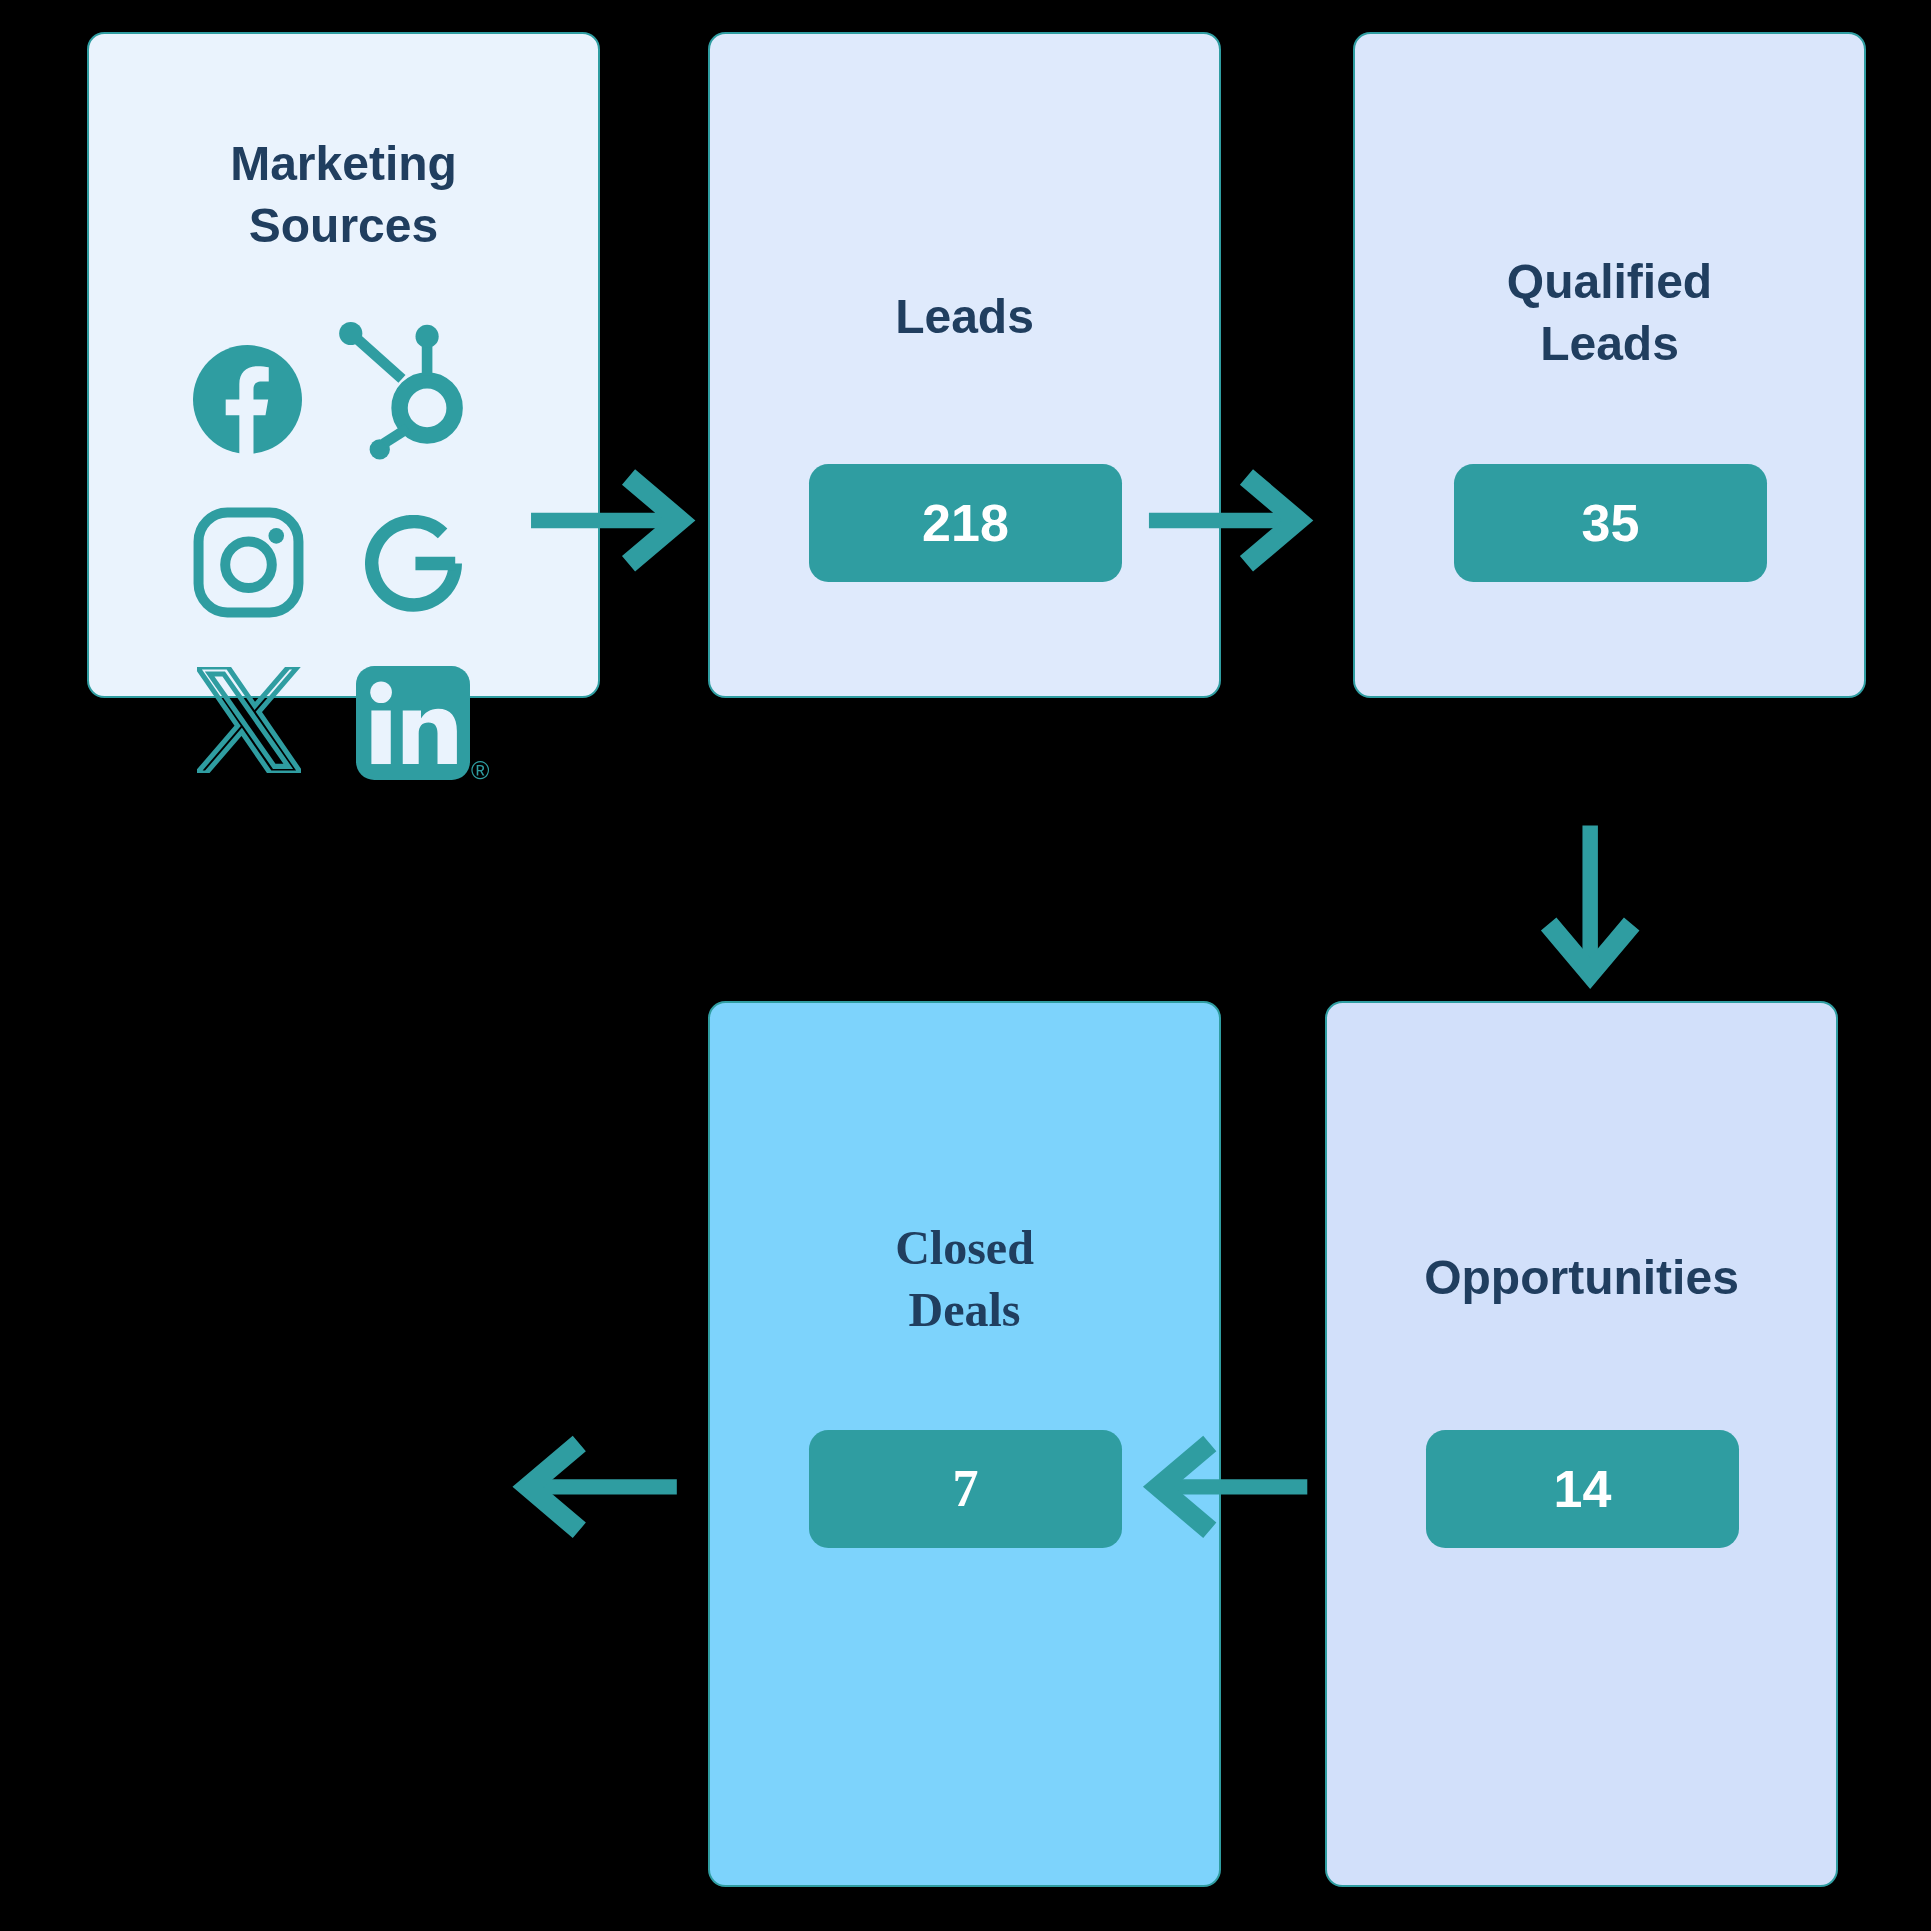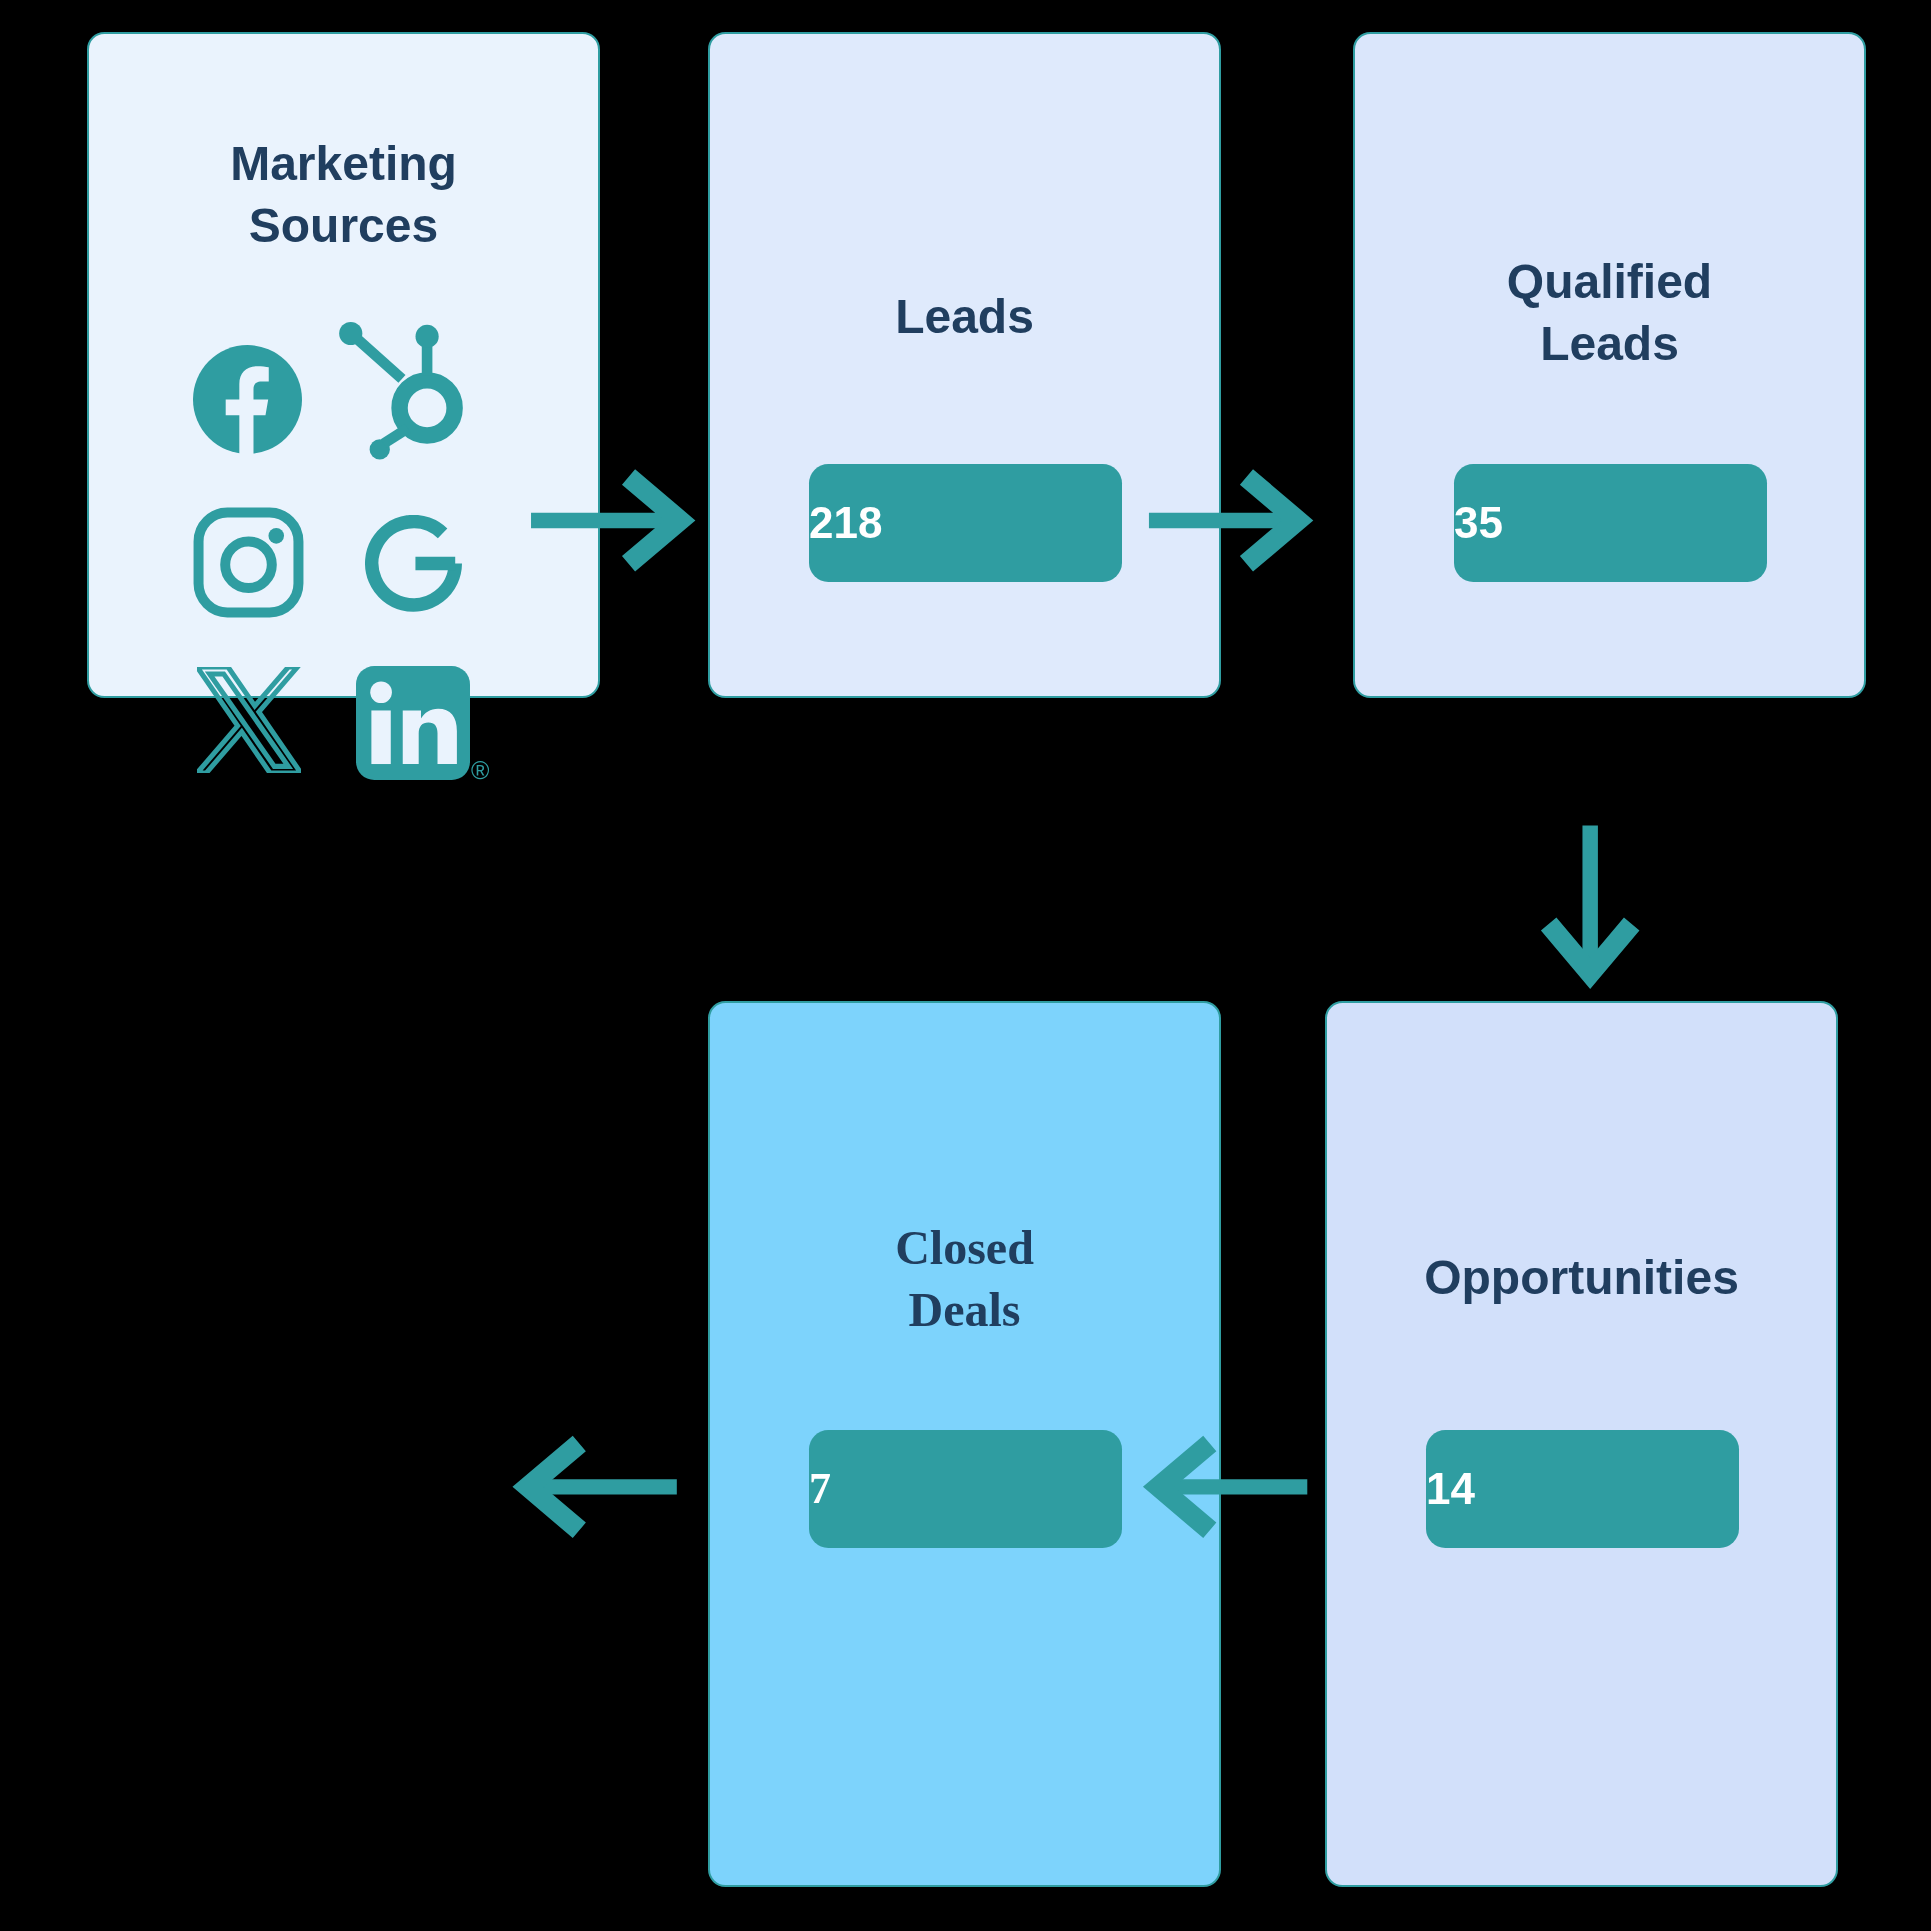--- a/index.html
+++ b/index.html
@@ -13,22 +13,22 @@
   .card-leads{background:#dfeafc;}
   .card-ql{background:#dae6fb;margin-left:28px;}
   .card-opp{background:#d2e0fa;}
   .card-cd{background:#7dd3fc;font-family:Liberation Serif, serif;}
   .card-rev{background:#bcd2f8;}
   .title{position:absolute;left:0;width:100%;text-align:center;font-weight:bold;
          font-size:48px;line-height:62px;color:#203e5f;letter-spacing:0;}
   .t-ms{top:99px;}  .t-leads{top:252px;}  .t-ql{top:217px;}
   .t-rev{top:247px;} .t-cd{top:214px;}     .t-opp{top:244px;}
   .badge{position:absolute;left:99px;width:313px;height:118px;border-radius:19.3px;
-         background:#2f9da1;color:#fff;font-weight:bold;font-size:44px;line-height:118px;
-         text-align:left;}
+         background:#2f9da1;color:#fff;font-weight:bold;font-size:52px;line-height:118px;
+         text-align:center;}
   .b-row1{top:430px;}
   .b-row2{top:427px;}
   .icon{position:absolute;}
   .ic-facebook{left:104px;top:311px;width:109px;height:109px;}
   .ic-hubspot{left:249px;top:285px;width:126px;height:143px;}
   .ic-instagram{left:104px;top:473px;width:111px;height:111px;}
   .ic-google{left:276px;top:481px;width:97px;height:97px;}
   .ic-x{left:108px;top:633px;width:104px;height:106px;}
   .ic-linkedin{left:267px;top:632px;width:114px;height:114px;}
   .reg-mark{position:absolute;left:382px;top:722px;font-size:25px;color:#2f9da1;font-weight:normal;}

